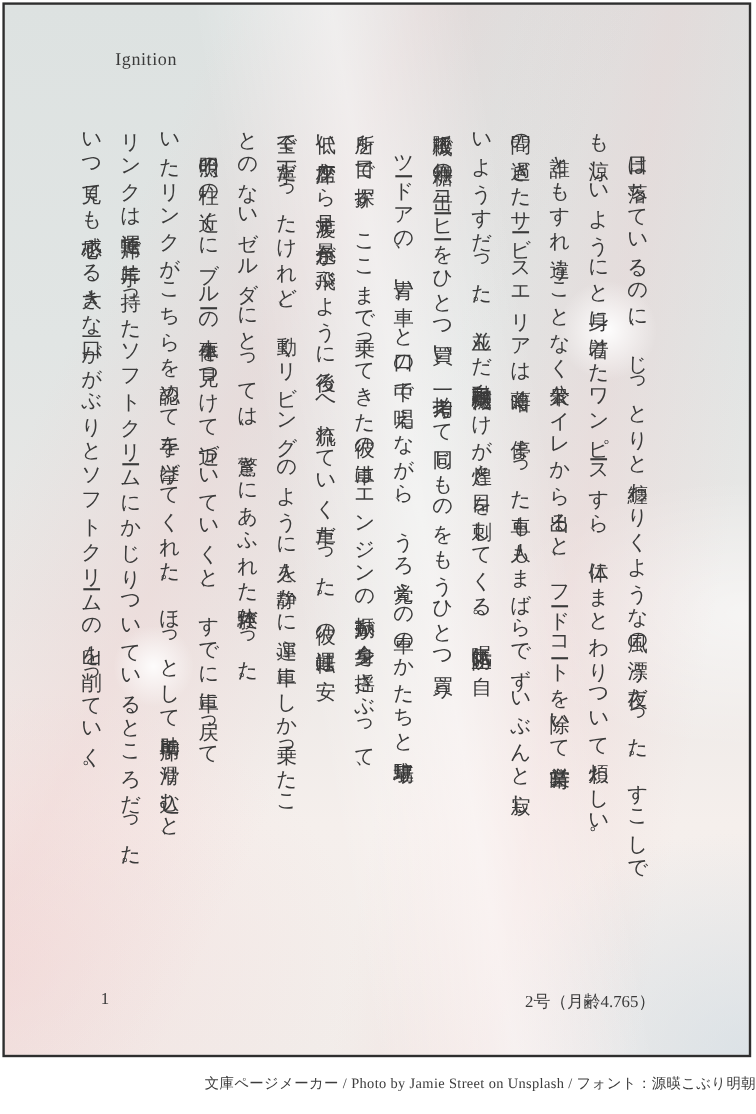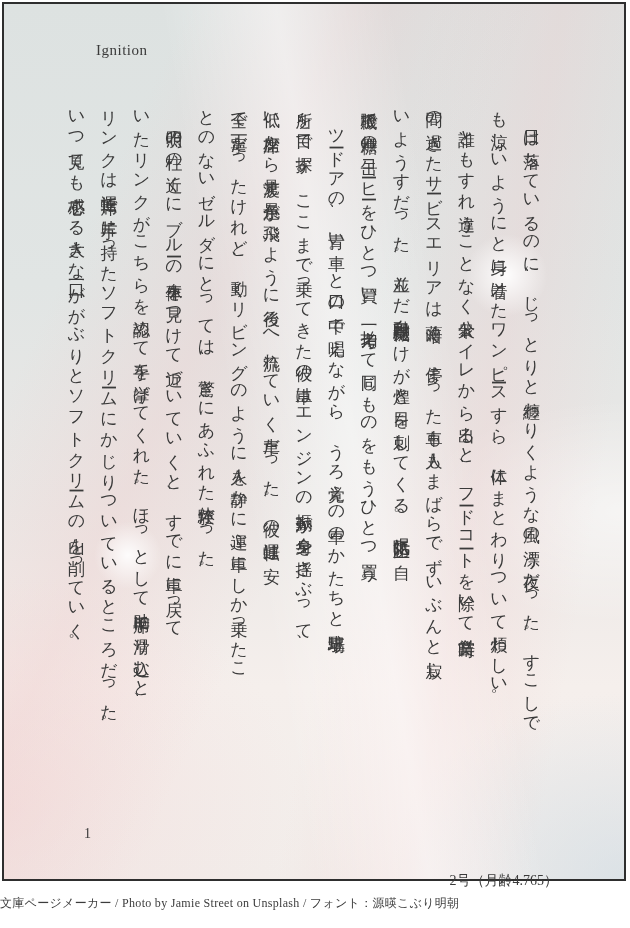--- a/index.html
+++ b/index.html
@@ -32,26 +32,26 @@
     writing-mode:vertical-rl;
     font-size:17px;line-height:32.5px;letter-spacing:1.4px;
     color:var(--ink,#3a3a3a);
   }
   .vline{white-space:nowrap;}
   .pagenum{
     position:absolute;left:84px;top:826px;
     font-size:14px;color:var(--ink,#3a3a3a);
   }
   .issue{
-    position:absolute;right:72px;top:826px;
-    font-size:14px;color:var(--ink,#3a3a3a);margin-top:46px;
+    position:absolute;right:84px;top:826px;
+    font-size:14px;color:var(--ink,#3a3a3a);
   }
   .footer{
     position:absolute;left:0;top:895px;width:630px;
-    text-align:left;font-size:12px;letter-spacing:0.3px;
+    text-align:right;font-size:12px;letter-spacing:0.3px;
     color:#3c3c3c;
   }
 </style>
 </head>
 <body>
 
 <div class="page"></div>
 
 <div class="title">Ignition</div>
 

